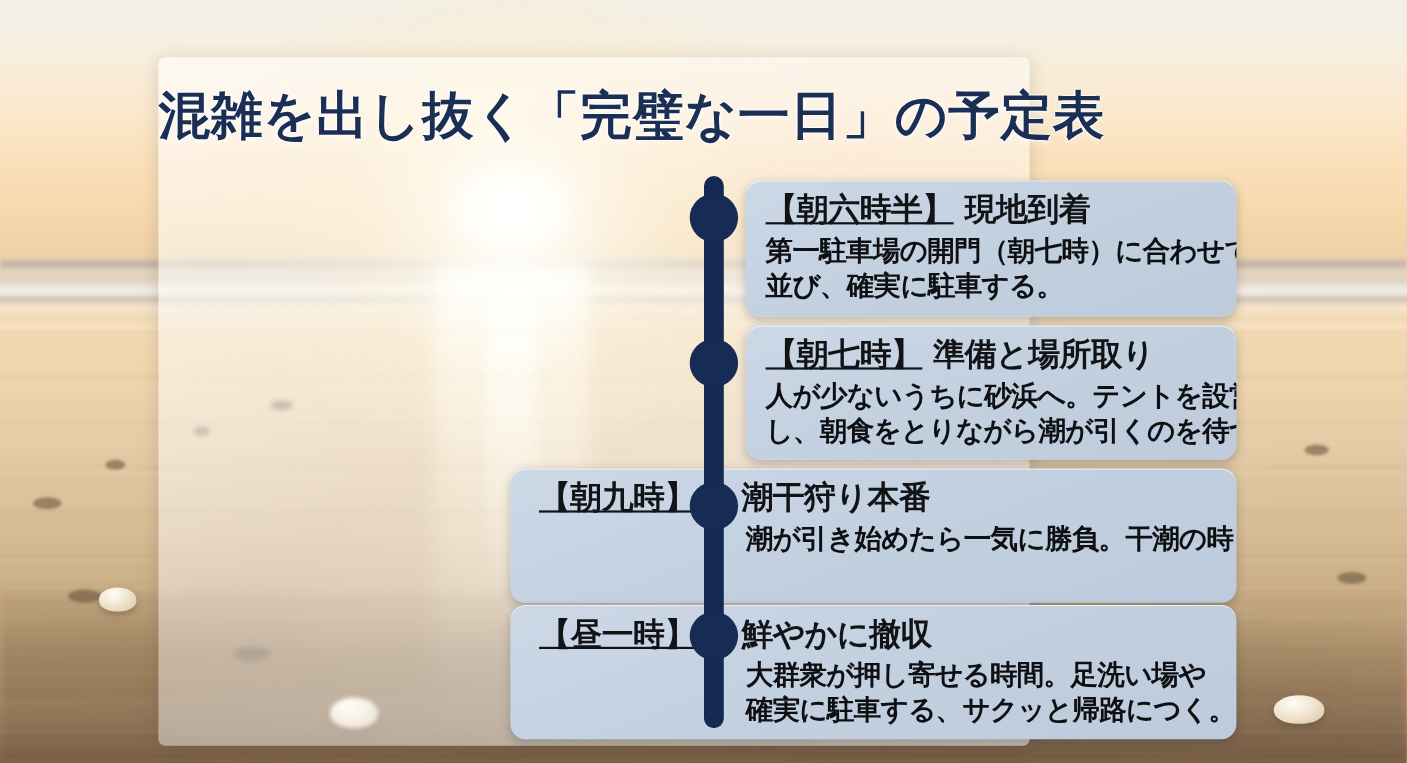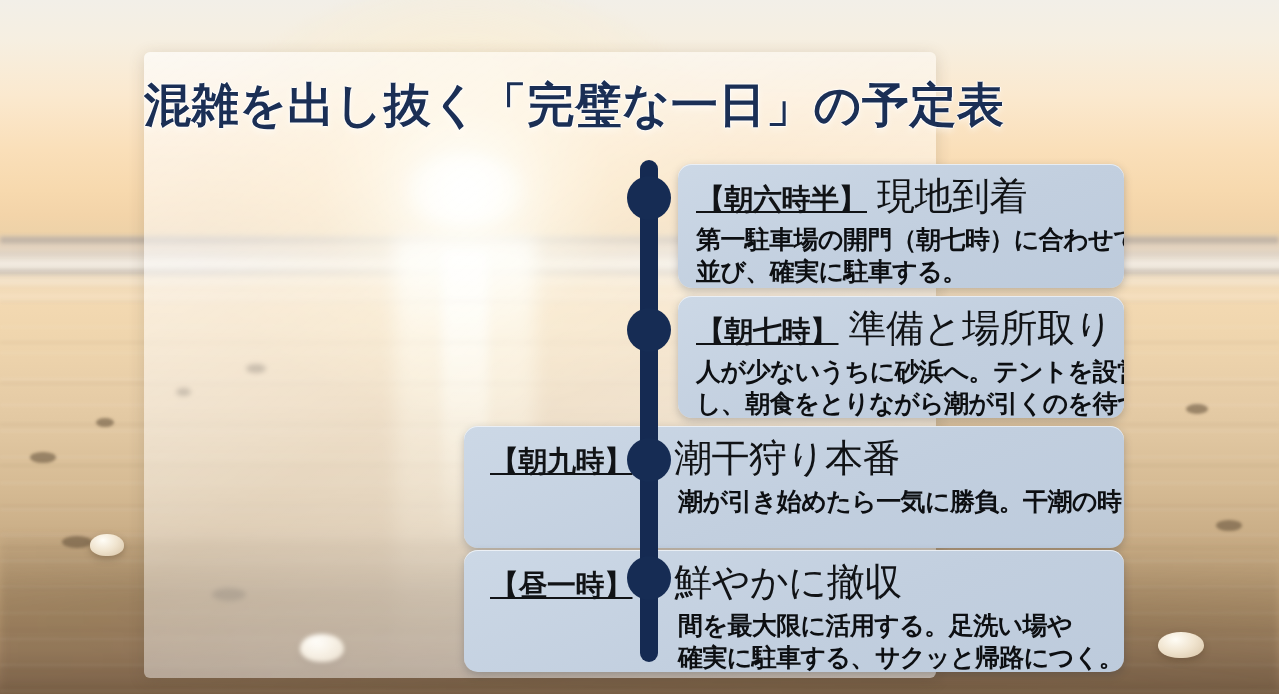--- a/index.html
+++ b/index.html
@@ -258,22 +258,22 @@
 
   .card-time {
     font-size: 29px;
     font-weight: 700;
     color: #111316;
     letter-spacing: -.5px;
     text-decoration: underline;
   }
 
   .card-title {
-    font-size: 38px;
-    font-weight: 400;
+    font-size: 29px;
+    font-weight: 700;
     color: #111316;
     letter-spacing: -.5px;
     margin-left: 10px;
   }
 
   .card-body {
     margin-top: 1px;
     font-size: 25px;
     font-weight: 700;
     line-height: 1.28;
@@ -379,20 +379,20 @@
       </div>
     </div>
 
     <div class="card wide" id="c4">
       <div class="card-inner">
         <div class="card-head">
           <span class="card-time">【昼一時】</span>
           <span class="card-title">鮮やかに撤収</span>
         </div>
         <div class="card-body">
-          <div>間を最大限に活用する。足洗い場や</div>
+          <div>大群衆が押し寄せる時間。足洗い場や</div>
           <div>確実に駐車する、サクッと帰路につく。</div>
         </div>
       </div>
     </div>
 
   </div>
 </div>
 
 </body></html>

